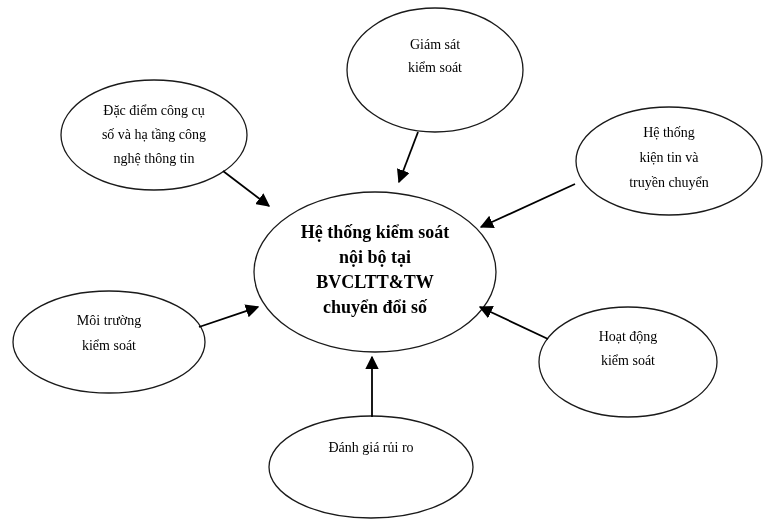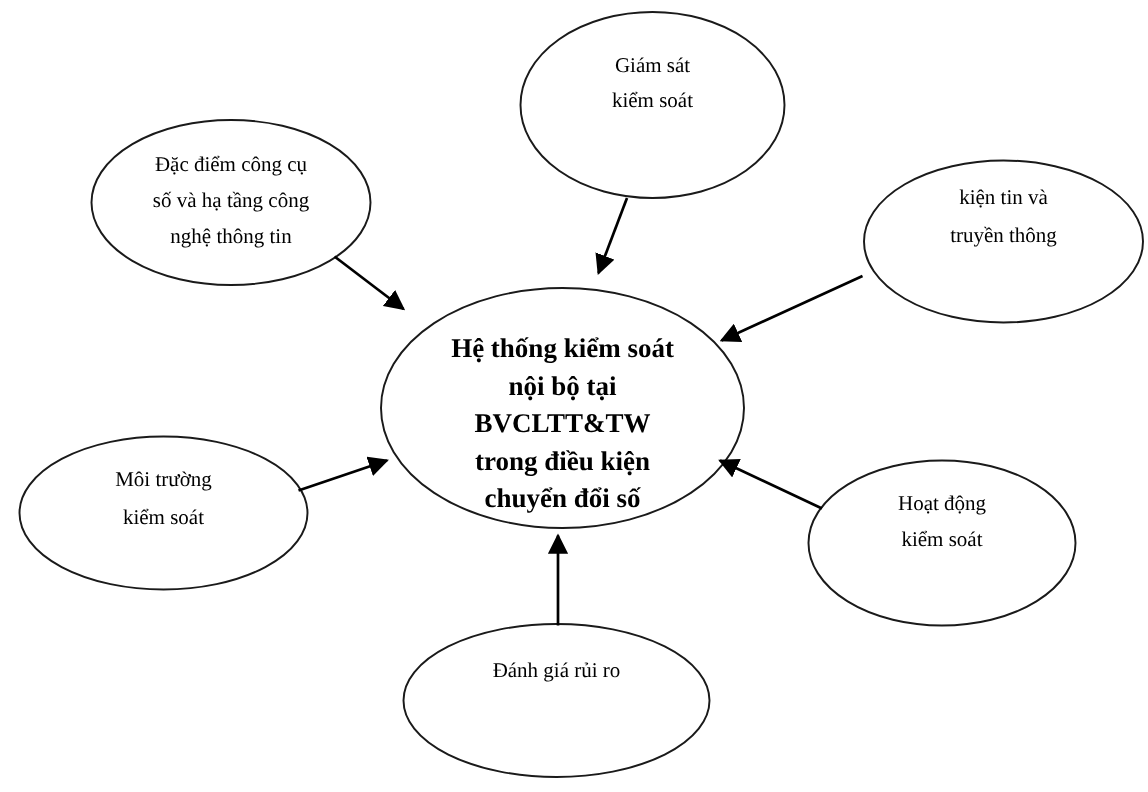--- a/index.html
+++ b/index.html
@@ -69,38 +69,38 @@
     <line class="arrow-line" x1="575" y1="184" x2="481" y2="227" marker-end="url(#arrowhead)"></line>
     <line class="arrow-line" x1="199" y1="327" x2="258" y2="307" marker-end="url(#arrowhead)"></line>
     <line class="arrow-line" x1="548" y1="339" x2="480" y2="307" marker-end="url(#arrowhead)"></line>
     <line class="arrow-line" x1="372" y1="417" x2="372" y2="357" marker-end="url(#arrowhead)"></line>
   </svg>
 
   <div class="label center-label" style="left:255px; top:220px; width:240px;text-align:center;">
     <div>Hệ thống kiểm soát</div>
     <div>nội bộ tại</div>
     <div>BVCLTT&amp;TW</div>
-    <div>trong điều kiện</div>
     <div>chuyển đổi số</div>
   </div>
 
   <div class="label" style="left:355px; top:33px; width:160px; line-height:23px;">
     <div>Giám sát</div>
     <div>kiểm soát</div>
   </div>
 
   <div class="label" style="left:64px; top:99px; width:180px; line-height:24px;">
     <div>Đặc điểm công cụ</div>
     <div>số và hạ tầng công</div>
     <div>nghệ thông tin</div>
   </div>
 
   <div class="label" style="left:589px; top:120px; width:160px; line-height:25px;">
+    <div>Hệ thống</div>
     <div>kiện tin và</div>
-    <div>truyền thông</div>
+    <div>truyền chuyển</div>
   </div>
 
   <div class="label" style="left:29px; top:308px; width:160px; line-height:25px;">
     <div>Môi trường</div>
     <div>kiểm soát</div>
   </div>
 
   <div class="label" style="left:548px; top:325px; width:160px; line-height:24px;">
     <div>Hoạt động</div>
     <div>kiểm soát</div>

